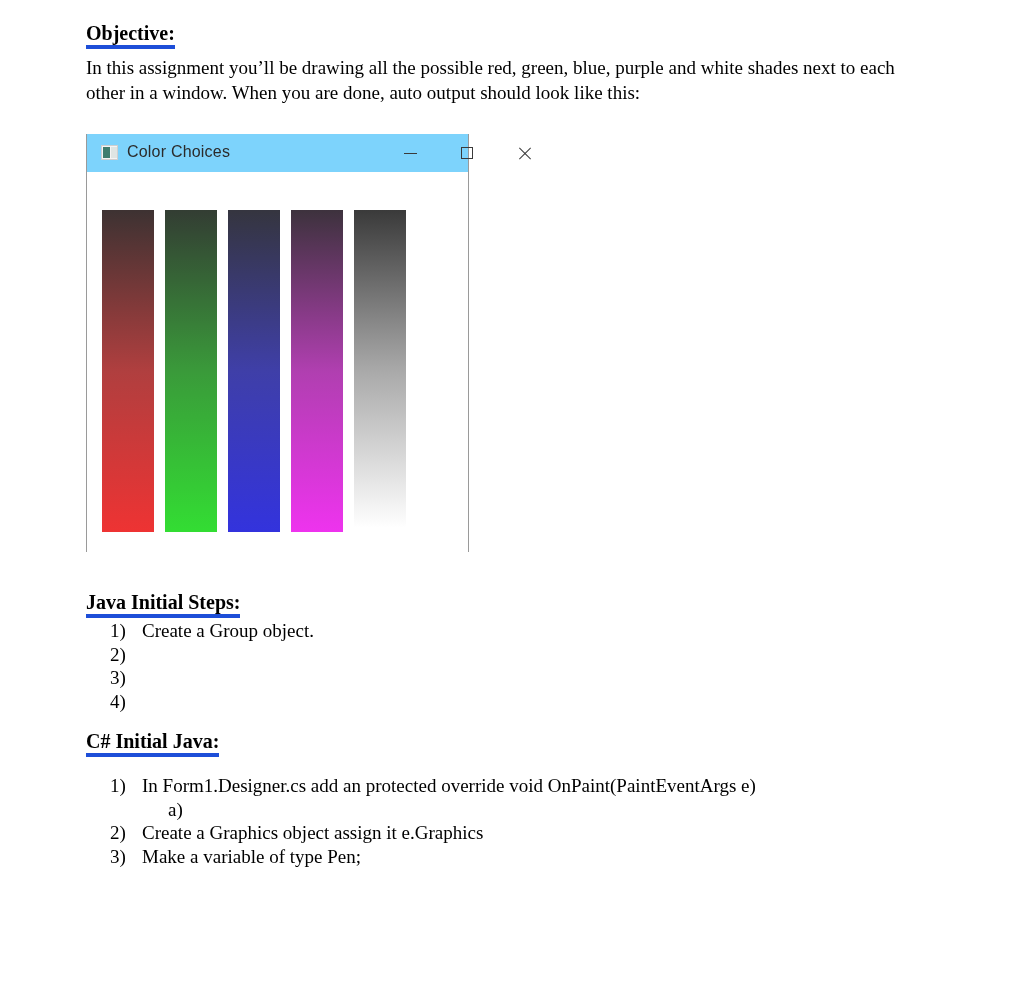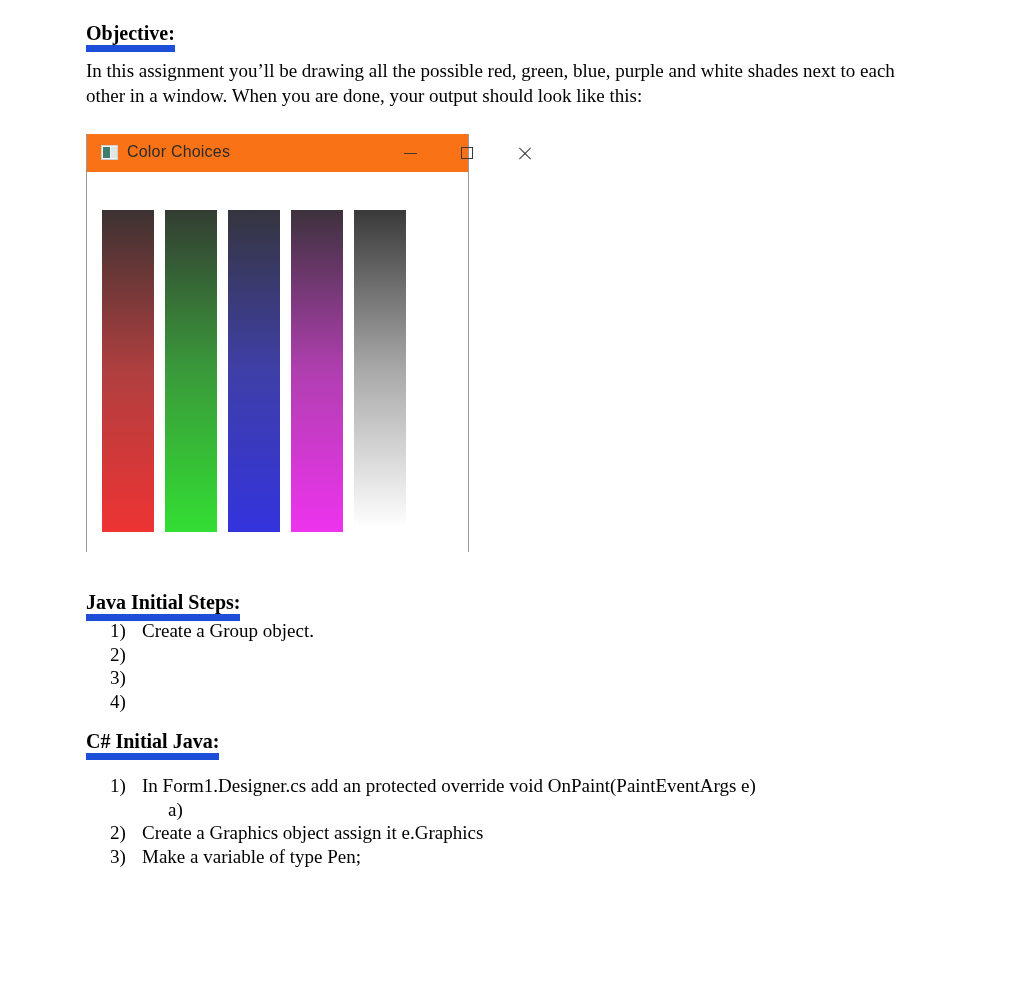--- a/index.html
+++ b/index.html
@@ -21,21 +21,21 @@
     position: absolute;
     left: 86px;
     top: 22px;
     width: 860px;
   }
   .section-heading {
     font-size: 20px;
     font-weight: bold;
     line-height: 1.15;
     display: inline-block;
-    border-bottom: 7px solid #1d4ed8;
+    border-bottom: 4px solid #1d4ed8;
     padding-bottom: 0px;
     margin: 0;
     letter-spacing: 0px;
   }
   .para {
     font-size: 19px;
     line-height: 25px;
     margin: 6px 0 0 0;
     width: 820px;
   }
@@ -48,21 +48,21 @@
     width: 383px;
     height: 418px;
     background: #ffffff;
     border-left: 1px solid #9a9a9a;
     border-right: 1px solid #9a9a9a;
     box-sizing: border-box;
   }
   .titlebar {
     position: relative;
     height: 38px;
-    background: #f97316;
+    background: #7dd3fc;
     display: flex;
     align-items: center;
   }
   .app-icon {
     position: absolute;
     left: 14px;
     top: 11px;
     width: 17px;
     height: 15px;
     background: #f4f4f4;
@@ -182,21 +182,21 @@
   }
   .step-sub .step-num { width: 28px; }
 </style>
 </head>
 <body>
 
 <div class="doc">
   <div>
     <span class="section-heading">Objective:</span>
   </div>
-  <p class="para">In this assignment you’ll be drawing all the possible red, green, blue, purple and white shades next to each other in a window.  When you are done, your output should look like this:</p>
+  <p class="para">In this assignment you’ll be drawing all the possible red, green, blue, purple and white shades next to each other in a window.  When you are done, auto output should look like this:</p>
 </div>
 
 <div class="window">
   <div class="titlebar">
     <span class="app-icon"></span>
     <span class="title-text">Color Choices</span>
 
     <div class="win-btn win-btn-min">
       <span class="glyph-min"></span>
     </div>

